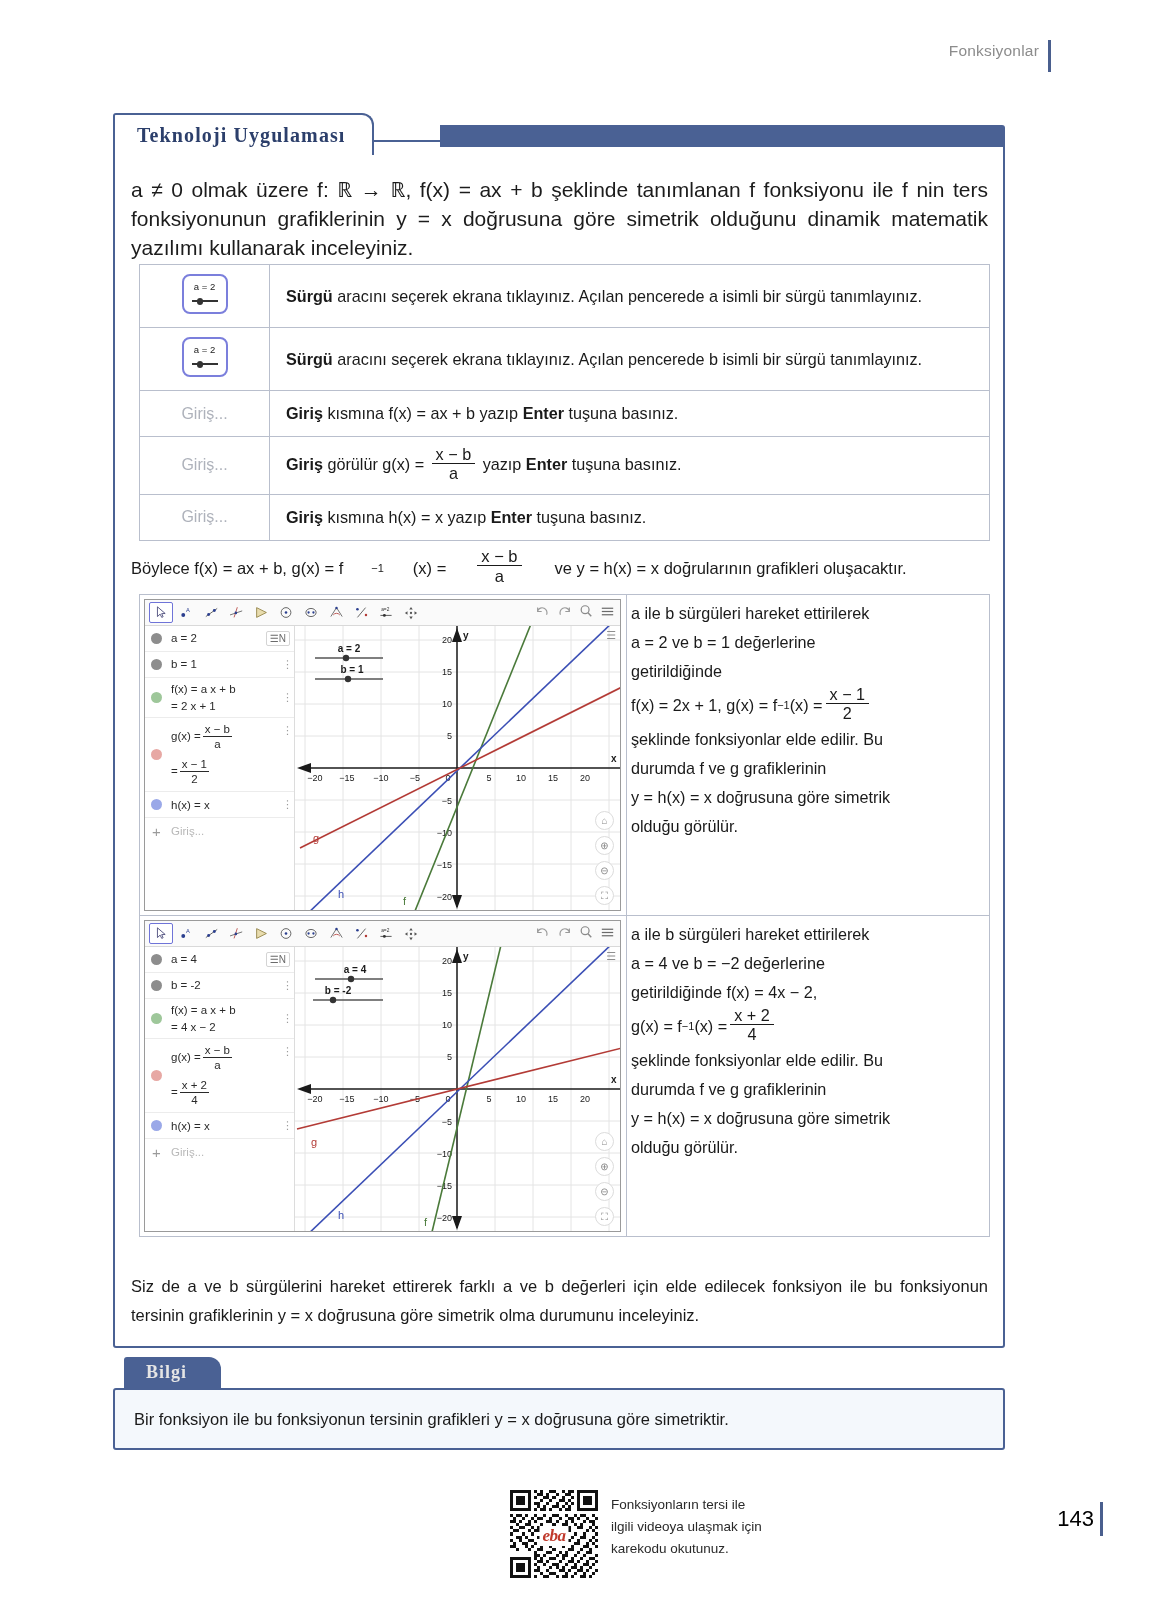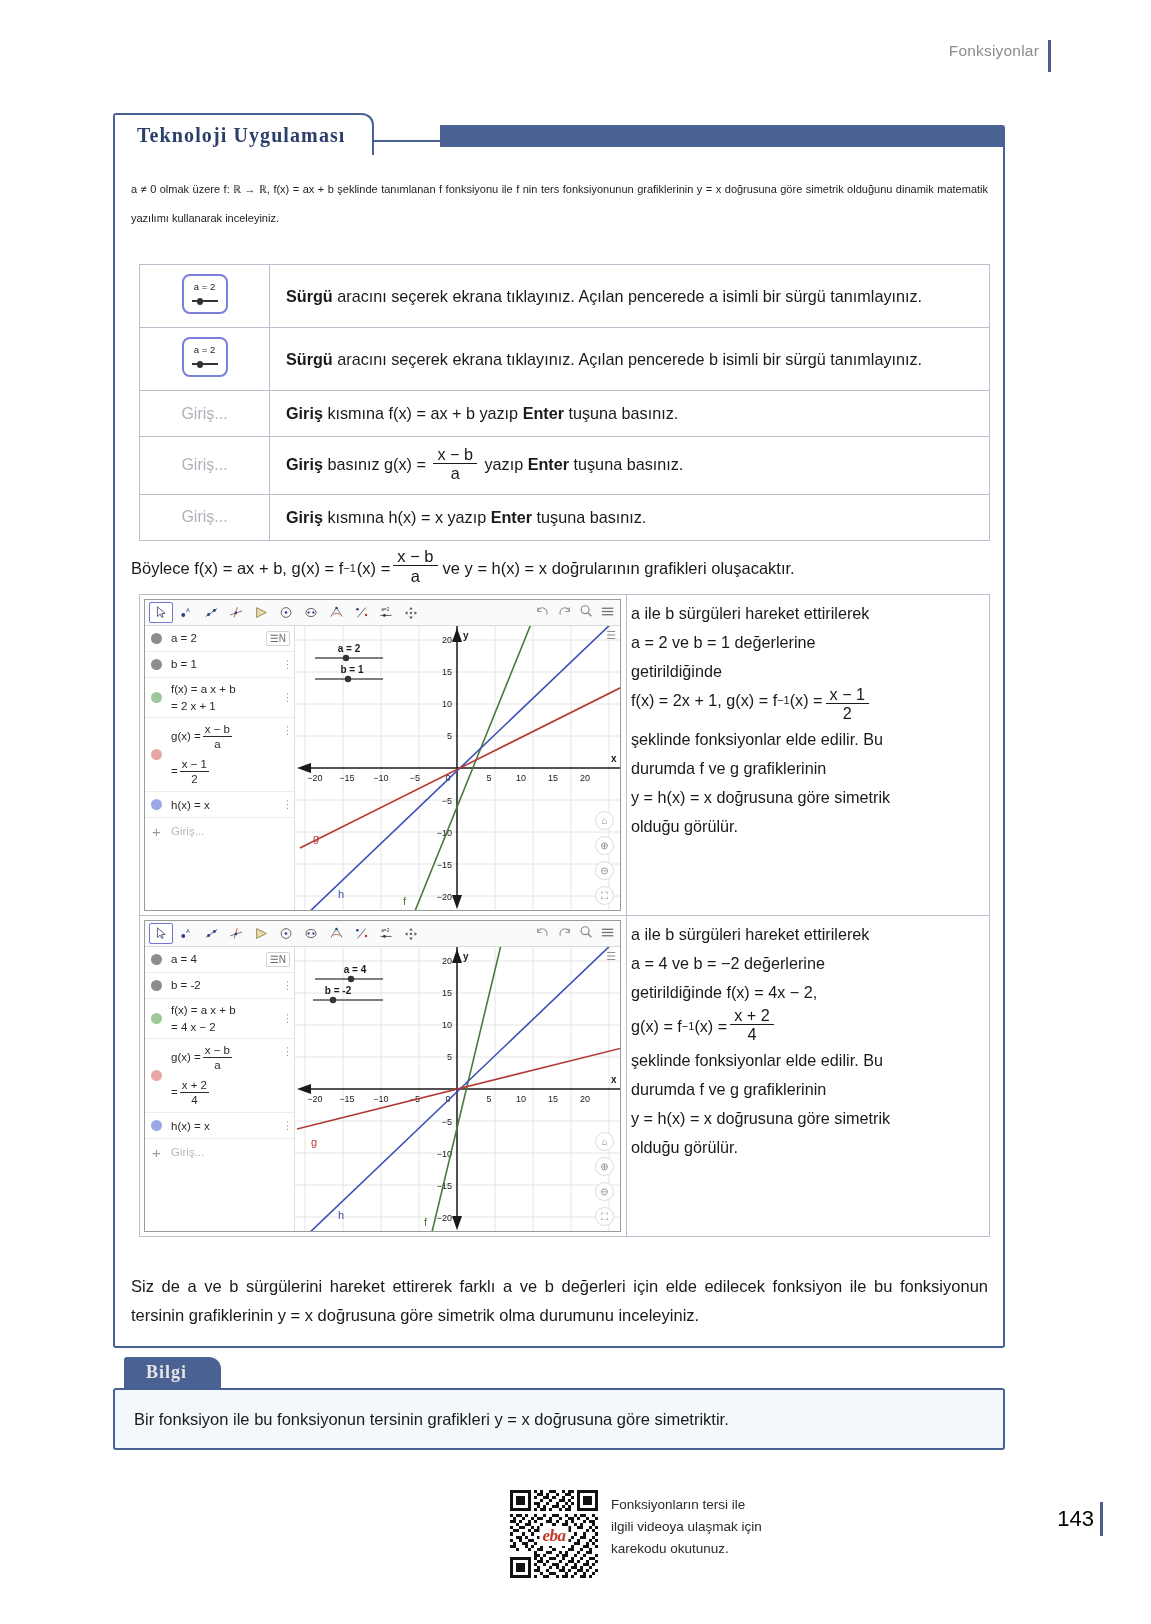--- a/index.html
+++ b/index.html
@@ -61,21 +61,21 @@
     width:565px; height:22px;
     background:#4a6194;
     border-radius:0 3px 0 0;
     z-index:4;
   }
 
   
   .intro{
     position:absolute; left:131px; top:175px;
     width:857px;
-    font-size:11px; line-height:29px;
+    font-size:21px; line-height:29px;
     text-align:justify;
     color:#1c1c1c;
   }
 
   
   .steps{
     position:absolute; left:139px; top:264px;
     width:851px;
     border:1px solid #b9bfcd;
     border-collapse:collapse;
@@ -125,21 +125,21 @@
     position:relative; top:-1px;
   }
   .frac .num{ display:block; padding:0 4px; font-size:inherit; line-height:1.12; }
   .frac .den{ display:block; padding:0 4px; border-top:1.3px solid #1a1a1a; line-height:1.22; }
 
   
   .boylece{
     position:absolute; left:131px; top:548px;
     width:860px;
     font-size:16.5px; line-height:24px;
-    display:flex; align-items:center; flex-wrap:wrap;
+    display:flex; align-items:center; flex-wrap:wrap;gap:28px;
   }
 
   
   .gg-table{
     position:absolute; left:139px; top:594px;
     width:851px;
     border:1px solid #b9bfcd;
     border-collapse:collapse;
   }
   .gg-table td{ border:1px solid #b9bfcd; padding:4px; vertical-align:top; }
@@ -349,21 +349,21 @@
       </td>
       <td class="txt-cell">
         <span class="b">Giriş</span><span> kısmına f(x) = ax + b yazıp </span><span class="b">Enter</span><span> tuşuna basınız.</span>
       </td>
     </tr>
     <tr>
       <td class="icon-cell">
         <span class="giris-icon">Giriş...</span>
       </td>
       <td class="txt-cell">
-        <span class="b">Giriş</span><span> basınız  g(x) = </span><span class="frac"><span class="num">x − b</span><span class="den">a</span></span><span>  yazıp </span><span class="b">Enter</span><span> tuşuna basınız.</span>
+        <span class="b">Giriş</span><span> görülür  g(x) = </span><span class="frac"><span class="num">x − b</span><span class="den">a</span></span><span>  yazıp </span><span class="b">Enter</span><span> tuşuna basınız.</span>
       </td>
     </tr>
     <tr>
       <td class="icon-cell">
         <span class="giris-icon">Giriş...</span>
       </td>
       <td class="txt-cell">
         <span class="b">Giriş</span><span> kısmına h(x) = x  yazıp </span><span class="b">Enter</span><span> tuşuna basınız.</span>
       </td>
     </tr>
@@ -600,21 +600,21 @@
             </div>
           </div>
         </div>
       </div>
     </td>
 
     <td class="gg-note">
       <div>a ile b sürgüleri hareket ettirilerek</div>
       <div>a = 2 ve b = 1 değerlerine</div>
       <div>getirildiğinde</div>
-      <div style="display:flex;align-items:flex-start;">
+      <div style="display:flex;align-items:center;">
         <span>f(x) = 2x + 1,  g(x) = f</span>
             <sup style="font-size:11px;">−1</sup>
             <span>(x) =</span>
             <span class="frac">
               <span class="num">x − 1</span>
               <span class="den">2</span>
             </span>
       </div>
       <div>şeklinde fonksiyonlar elde edilir. Bu</div>
       <div>durumda f ve g grafiklerinin</div>

